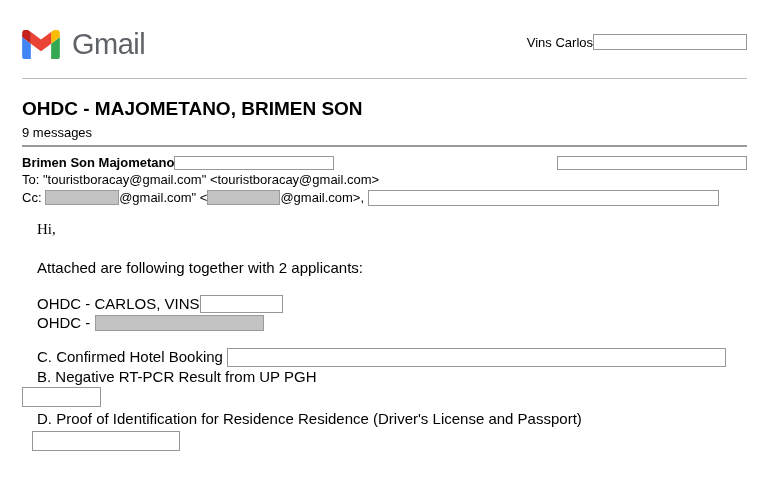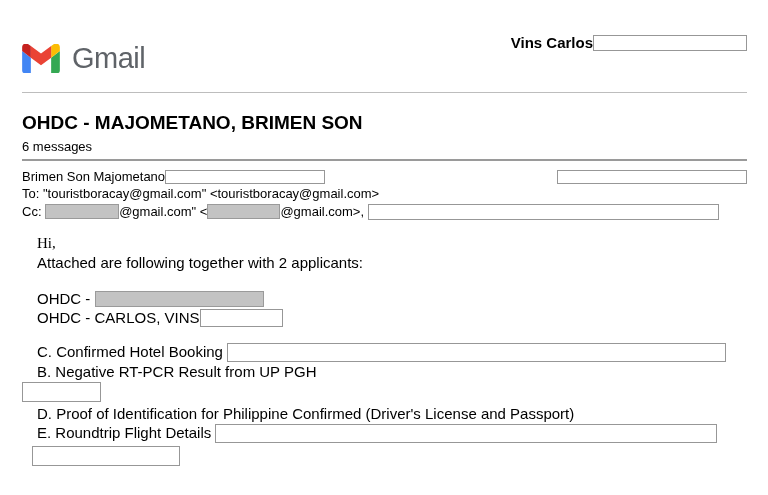--- a/index.html
+++ b/index.html
@@ -9,47 +9,47 @@
     width: 768px;
     height: 495px;
     background: #fff;
     overflow: hidden;
     font-family: "Liberation Sans", sans-serif;
     color: #000;
     padding: 26px 21px 0 22px;
   }
   
   .top-row { display: flex; justify-content: space-between; align-items: flex-start; }
-  .logo { display: flex; align-items: center; gap: 12px; margin-top: 16px; }
+  .logo { display: flex; align-items: center; gap: 12px; margin-top: 2px; }
   .logo svg { display: block; }
   .logo-text { font-size: 29px; color: #5f6368; letter-spacing: -0.5px; }
   .user-area { display: flex; align-items: center; margin-top: 8px; }
-  .user-name { font-size: 15px; font-weight: bold; white-space: nowrap; }
+  .user-name { font-size: 13px; font-weight: normal; white-space: nowrap; }
   
   .rbox { display: inline-block; background: #fff; border: 1px solid #979797; }
   .gbox { display: inline-block; background: #c3c3c3; border: 1px solid #9a9a9a; }
   .hr1 { border: 0; border-top: 1px solid #bdbdbd; margin-top: 17px; }
   .hr2 { border: 0; border-top: 2px solid #9a9a9a; margin-top: 4px; }
   .subject { font-size: 19px; font-weight: bold; margin-top: 19px; line-height: 22px; }
   .msg-count { font-size: 13px; margin-top: 5px; line-height: 16px; }
   
   .mhead { margin-top: 7px; font-size: 13px; line-height: 17.4px; }
   .mhead-line { white-space: nowrap; }
   .mhead-line.first { display: flex; align-items: flex-start; }
-  .from-name { font-weight: normal; }
+  .from-name { font-weight: bold; }
   .box-after-name { width: 160px; height: 14px; vertical-align: -3px; }
   .box-date { width: 190px; height: 14px; margin-left: auto; margin-top: 2px; }
   .box-replyto { width: 158px; height: 14px; vertical-align: -3px; }
   .cc-gray1 { width: 74px; height: 15px; vertical-align: -3px; }
   .cc-gray2 { width: 73px; height: 15px; vertical-align: -3px; }
   .cc-white { width: 351px; height: 16px; vertical-align: -4px; }
   
   .mbody { margin-left: 15px; font-size: 15px; line-height: 19px; margin-top: 14px; }
   .p-hi { margin-top: 0; font-family: Liberation Serif, serif; }
-  .p-attached { }
+  .p-attached { margin-top: 19px; }
   .p-apps { margin-top: 17px; }
   .box-app1 { width: 83px; height: 18px; vertical-align: -4px; }
   .gbox-app2 { width: 169px; height: 16px; vertical-align: -3px; }
   .p-list { margin-top: 15px; }
   .box-hotel { width: 499px; height: 19px; vertical-align: -5px; }
   .box-under-c { display: block; width: 79px; height: 20px; margin: 1px 0 0 -15px; }
   .line-d { margin-top: 2px; }
   .box-flight { width: 502px; height: 19px; vertical-align: -5px; }
   .box-bottom { display: block; width: 148px; height: 20px; margin: 3px 0 0 -5px; }
 </style>
@@ -71,45 +71,44 @@
     </div>
     <div class="user-area">
       <span class="user-name">Vins Carlos</span>
         <span class="rbox" style="width:154px;height:16px;"></span>
     </div>
   </div>
 
   <hr class="hr1">
 
   <div class="subject">OHDC - MAJOMETANO, BRIMEN SON</div>
-  <div class="msg-count">6 messages</div>
+  <div class="msg-count">9 messages</div>
 
   <hr class="hr2">
 
   <div class="mhead">
     <div class="mhead-line first">
       <span><span class="from-name">Brimen Son Majometano</span><span class="rbox box-after-name"></span></span>
       <span class="rbox box-date"></span>
     </div>
     <div class="mhead-line">To: "touristboracay@gmail.com" &lt;touristboracay@gmail.com&gt;</div>
     <div class="mhead-line"><span>Cc:</span> <span class="gbox cc-gray1"></span><span>@gmail.com" &lt;</span><span class="gbox cc-gray2"></span><span>@gmail.com&gt;,</span> <span class="rbox cc-white"></span></div>
   </div>
 
   <div class="mbody">
     <div class="p-hi">Hi,</div>
     <div class="p-attached">Attached are following together with 2 applicants:</div>
 
     <div class="p-apps">
+      <div><span>OHDC - CARLOS, VINS</span><span class="rbox box-app1"></span></div>
       <div><span>OHDC -</span> <span class="gbox gbox-app2"></span></div>
-      <div><span>OHDC - CARLOS, VINS</span><span class="rbox box-app1"></span></div>
     </div>
 
     <div class="p-list">
       <div><span>C. Confirmed Hotel Booking</span> <span class="rbox box-hotel"></span></div>
       <div>B. Negative RT-PCR Result from UP PGH</div>
       <span class="rbox box-under-c"></span>
-      <div class="line-d">D. Proof of Identification for Philippine Confirmed (Driver's License and Passport)</div>
-      <div><span>E. Roundtrip Flight Details</span> <span class="rbox box-flight"></span></div>
+      <div class="line-d">D. Proof of Identification for Residence Residence (Driver's License and Passport)</div>
       <span class="rbox box-bottom"></span>
     </div>
   </div>
 
 </div>
 
 </body></html>

